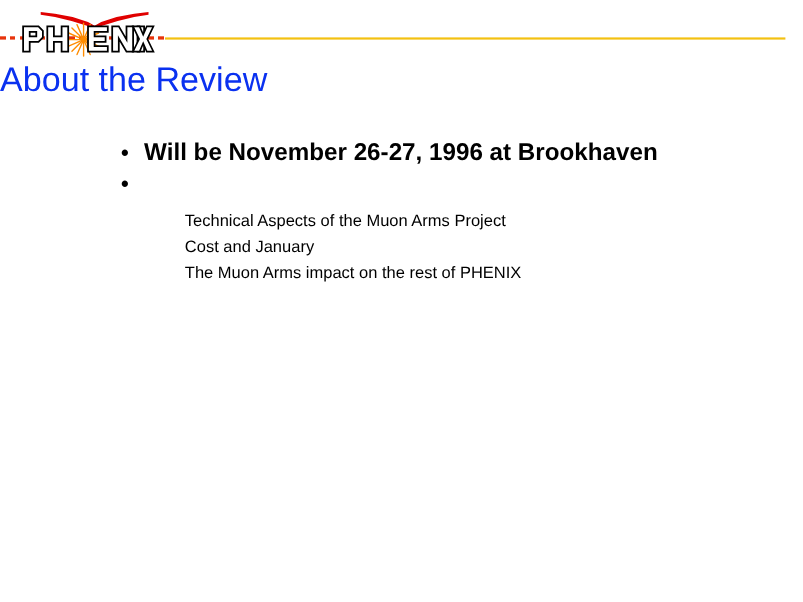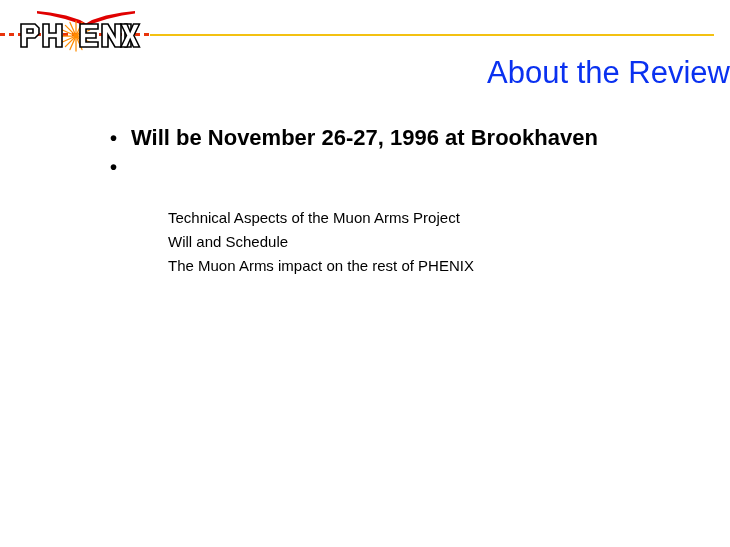--- a/index.html
+++ b/index.html
@@ -73,21 +73,21 @@
     width: 32px;
     height: 32px;
   }
 
   
   .title {
     position: absolute;
     left: 0;
     top: 54px;
     width: 730px;
-    text-align: right;
+    text-align: left;
     color: #0a31f0;
     font-size: 31px;
     font-weight: normal;
     letter-spacing: 0px;
     line-height: 38px;
     white-space: nowrap;
   }
 
   
   .body-block {
@@ -105,21 +105,21 @@
     line-height: 29px;
     white-space: nowrap;
   }
   .bullet-mark {
     width: 21px;
     flex: 0 0 21px;
     font-size: 20px;
     line-height: 29px;
   }
   .sub-list {
-    margin-top: 24px;
+    margin-top: 6px;
     margin-left: 58px;
   }
   .sub-row {
     font-size: 15px;
     font-weight: normal;
     color: #000000;
     line-height: 24px;
     white-space: nowrap;
   }
 </style>
@@ -187,19 +187,19 @@
       <span class="bullet-mark">•</span>
       <span>Will be November 26-27, 1996 at Brookhaven</span>
     </div>
 
     <div class="bullet-row">
       <span class="bullet-mark">•</span>
     </div>
 
     <div class="sub-list">
       <div class="sub-row">Technical Aspects of the Muon Arms Project</div>
-      <div class="sub-row">Will and Schedule</div>
+      <div class="sub-row">Cost and January</div>
       <div class="sub-row">The Muon Arms impact on the rest of PHENIX</div>
     </div>
 
   </div>
 
 </div>
 
 </body></html>

